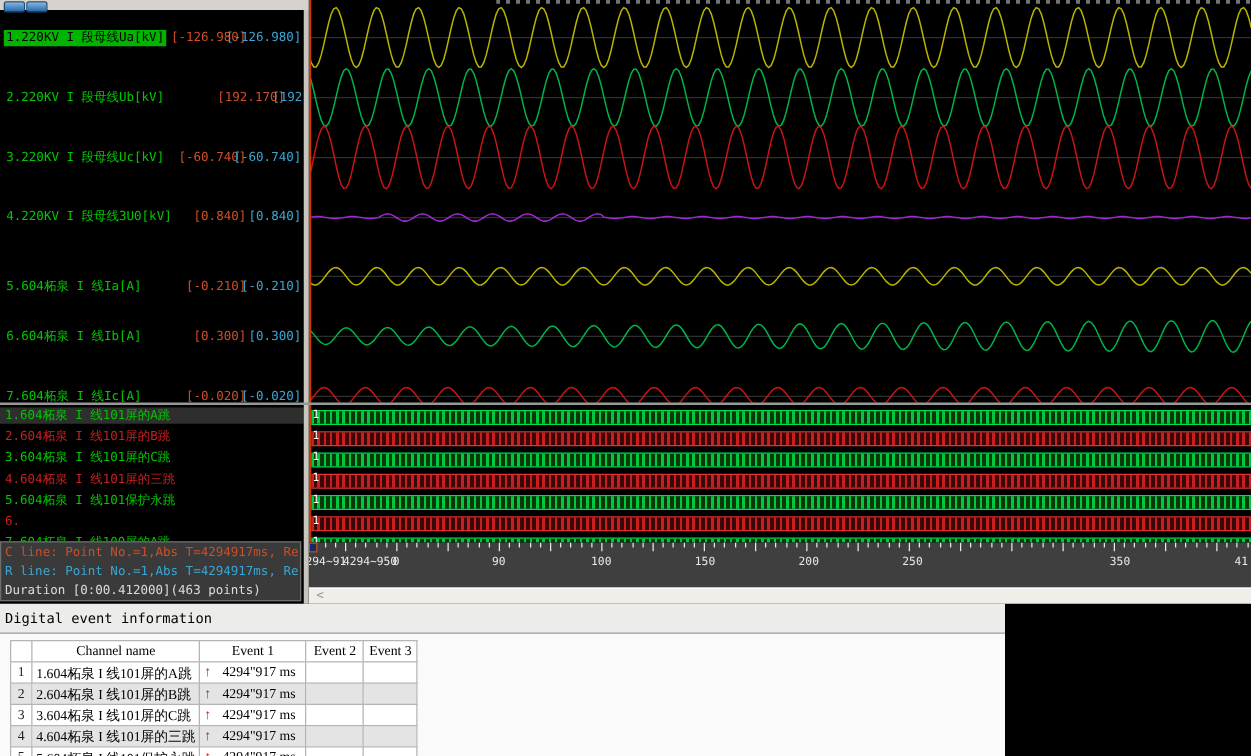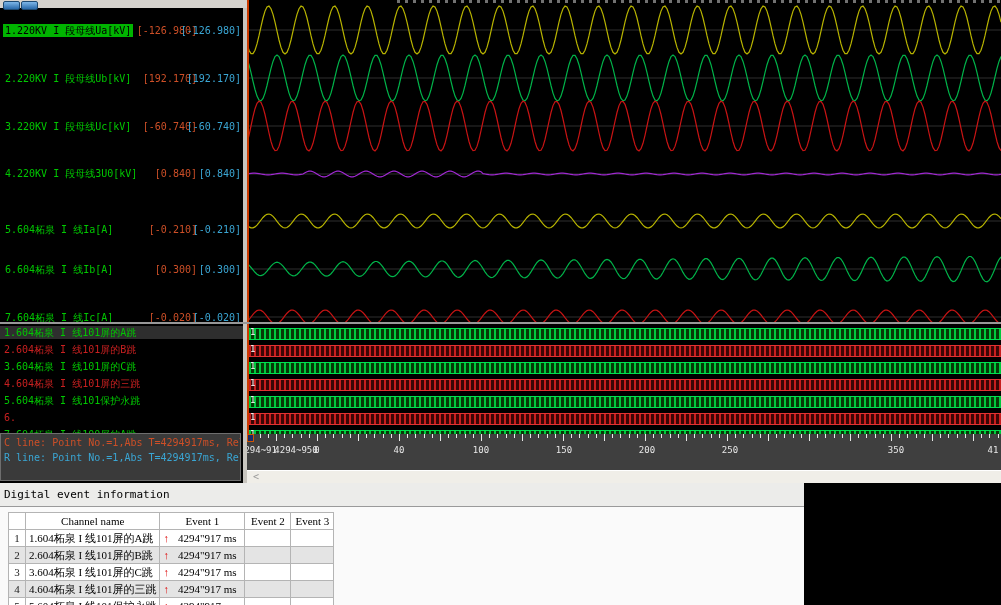--- a/index.html
+++ b/index.html
@@ -78,21 +78,21 @@
     <div class="tb-icon" style="left:21px"></div>
   </div>
 
   <div class="left-panel">
     <div id="analogLabels">
         <div class="a-row sel" style="top: 16px;">
           <span class="a-label">1.220KV I 段母线Ua[kV]</span>
           <span class="v1">[-126.980]</span>
           <span class="v2">[-126.980]</span>
         </div>
-        <div class="a-row" style="top: 63.8px;">
+        <div class="a-row" style="top: 63.8px; padding-left: 31px;">
           <span class="a-label">2.220KV I 段母线Ub[kV]</span>
           <span class="v1">[192.170]</span>
           <span class="v2">[192.170]</span>
         </div>
         <div class="a-row" style="top: 111.6px;">
           <span class="a-label">3.220KV I 段母线Uc[kV]</span>
           <span class="v1">[-60.740]</span>
           <span class="v2">[-60.740]</span>
         </div>
         <div class="a-row" style="top: 159.4px;">
@@ -121,20 +121,21 @@
         <div class="d-row d-red" style="top: 335px;">2.604柘泉 I 线101屏的B跳</div>
         <div class="d-row d-green" style="top: 352px;">3.604柘泉 I 线101屏的C跳</div>
         <div class="d-row d-red" style="top: 369px;">4.604柘泉 I 线101屏的三跳</div>
         <div class="d-row d-green" style="top: 386px;">5.604柘泉 I 线101保护永跳</div>
         <div class="d-row d-red" style="top: 403px;">6.</div>
         <div class="d-row d-green" style="top: 420px;">7.604柘泉 I 线100屏的A跳</div>
       </div>
     <div class="status">
       <div class="c-line">C line: Point No.=1,Abs T=4294917ms,  Rel T=42949</div>
       <div class="r-line">R line: Point No.=1,Abs T=4294917ms,  Rel T=42949</div>
+      <div class="dur">Duration [0:00.412000](463 points)</div>
     </div>
   </div>
 
   <div class="vdivider"></div>
 
   <div class="wave-panel">
     <svg class="analog" id="analogSvg" width="754" height="322">
         <line x1="0" x2="754" y1="30" y2="30" stroke="#2f2f2f" stroke-width="1"></line>
         <path d="M0 43.9L2 50.2L4 53.6L6 53.6L8 50.2L10 43.9L12 35.7L14 26.6L16 18.0L18 11.1L20 7.0L22 6.1L24 8.7L26 14.3L28 22.2L30 31.1L32 40.0L34 47.4L36 52.3L38 54.0L40 52.3L42 47.4L44 40.0L46 31.1L48 22.2L50 14.3L52 8.7L54 6.1L56 7.0L58 11.1L60 18.0L62 26.6L64 35.7L66 43.9L68 50.2L70 53.6L72 53.6L74 50.2L76 43.9L78 35.7L80 26.6L82 18.0L84 11.1L86 7.0L88 6.1L90 8.7L92 14.3L94 22.2L96 31.1L98 40.0L100 47.4L102 52.3L104 54.0L106 52.3L108 47.4L110 40.0L112 31.1L114 22.2L116 14.3L118 8.7L120 6.1L122 7.0L124 11.1L126 18.0L128 26.6L130 35.7L132 43.9L134 50.2L136 53.6L138 53.6L140 50.2L142 43.9L144 35.7L146 26.6L148 18.0L150 11.1L152 7.0L154 6.1L156 8.7L158 14.3L160 22.2L162 31.1L164 40.0L166 47.4L168 52.3L170 54.0L172 52.3L174 47.4L176 40.0L178 31.1L180 22.2L182 14.3L184 8.7L186 6.1L188 7.0L190 11.1L192 18.0L194 26.6L196 35.7L198 43.9L200 50.2L202 53.6L204 53.6L206 50.2L208 43.9L210 35.7L212 26.6L214 18.0L216 11.1L218 7.0L220 6.1L222 8.7L224 14.3L226 22.2L228 31.1L230 40.0L232 47.4L234 52.3L236 54.0L238 52.3L240 47.4L242 40.0L244 31.1L246 22.2L248 14.3L250 8.7L252 6.1L254 7.0L256 11.1L258 18.0L260 26.6L262 35.7L264 43.9L266 50.2L268 53.6L270 53.6L272 50.2L274 43.9L276 35.7L278 26.6L280 18.0L282 11.1L284 7.0L286 6.1L288 8.7L290 14.3L292 22.2L294 31.1L296 40.0L298 47.4L300 52.3L302 54.0L304 52.3L306 47.4L308 40.0L310 31.1L312 22.2L314 14.3L316 8.7L318 6.1L320 7.0L322 11.1L324 18.0L326 26.6L328 35.7L330 43.9L332 50.2L334 53.6L336 53.6L338 50.2L340 43.9L342 35.7L344 26.6L346 18.0L348 11.1L350 7.0L352 6.1L354 8.7L356 14.3L358 22.2L360 31.1L362 40.0L364 47.4L366 52.3L368 54.0L370 52.3L372 47.4L374 40.0L376 31.1L378 22.2L380 14.3L382 8.7L384 6.1L386 7.0L388 11.1L390 18.0L392 26.6L394 35.7L396 43.9L398 50.2L400 53.6L402 53.6L404 50.2L406 43.9L408 35.7L410 26.6L412 18.0L414 11.1L416 7.0L418 6.1L420 8.7L422 14.3L424 22.2L426 31.1L428 40.0L430 47.4L432 52.3L434 54.0L436 52.3L438 47.4L440 40.0L442 31.1L444 22.2L446 14.3L448 8.7L450 6.1L452 7.0L454 11.1L456 18.0L458 26.6L460 35.7L462 43.9L464 50.2L466 53.6L468 53.6L470 50.2L472 43.9L474 35.7L476 26.6L478 18.0L480 11.1L482 7.0L484 6.1L486 8.7L488 14.3L490 22.2L492 31.1L494 40.0L496 47.4L498 52.3L500 54.0L502 52.3L504 47.4L506 40.0L508 31.1L510 22.2L512 14.3L514 8.7L516 6.1L518 7.0L520 11.1L522 18.0L524 26.6L526 35.7L528 43.9L530 50.2L532 53.6L534 53.6L536 50.2L538 43.9L540 35.7L542 26.6L544 18.0L546 11.1L548 7.0L550 6.1L552 8.7L554 14.3L556 22.2L558 31.1L560 40.0L562 47.4L564 52.3L566 54.0L568 52.3L570 47.4L572 40.0L574 31.1L576 22.2L578 14.3L580 8.7L582 6.1L584 7.0L586 11.1L588 18.0L590 26.6L592 35.7L594 43.9L596 50.2L598 53.6L600 53.6L602 50.2L604 43.9L606 35.7L608 26.6L610 18.0L612 11.1L614 7.0L616 6.1L618 8.7L620 14.3L622 22.2L624 31.1L626 40.0L628 47.4L630 52.3L632 54.0L634 52.3L636 47.4L638 40.0L640 31.1L642 22.2L644 14.3L646 8.7L648 6.1L650 7.0L652 11.1L654 18.0L656 26.6L658 35.7L660 43.9L662 50.2L664 53.6L666 53.6L668 50.2L670 43.9L672 35.7L674 26.6L676 18.0L678 11.1L680 7.0L682 6.1L684 8.7L686 14.3L688 22.2L690 31.1L692 40.0L694 47.4L696 52.3L698 54.0L700 52.3L702 47.4L704 40.0L706 31.1L708 22.2L710 14.3L712 8.7L714 6.1L716 7.0L718 11.1L720 18.0L722 26.6L724 35.7L726 43.9L728 50.2L730 53.6L732 53.6L734 50.2L736 43.9L738 35.7L740 26.6L742 18.0L744 11.1L746 7.0L748 6.1L750 8.7L752 14.3L754 22.2" fill="none" stroke="#b8b400" stroke-width="1.2"></path>
         <line x1="0" x2="754" y1="78" y2="78" stroke="#2f2f2f" stroke-width="1"></line>
@@ -271,21 +272,21 @@
         <div class="tick" style="left: 701.4px;"></div>
         <div class="tick" style="left: 709.6px;"></div>
         <div class="tick" style="left: 717.8px;"></div>
         <div class="tick major" style="left: 726px;"></div>
         <div class="tick" style="left: 734.2px;"></div>
         <div class="tick" style="left: 742.4px;"></div>
         <div class="tick" style="left: 750.6px;"></div>
         <span class="ax-label" style="left: 11px;">4294~91</span>
         <span class="ax-label" style="left: 49px;">4294~950</span>
         <span class="ax-label" style="left: 70px;">0</span>
-        <span class="ax-label" style="left: 152px;">40</span>
+        <span class="ax-label" style="left: 152px;">90</span>
         <span class="ax-label" style="left: 234px;">100</span>
         <span class="ax-label" style="left: 317px;">150</span>
         <span class="ax-label" style="left: 400px;">200</span>
         <span class="ax-label" style="left: 483px;">250</span>
         <span class="ax-label" style="left: 566px; margin-top: 40px;">300</span>
         <span class="ax-label" style="left: 649px;">350</span>
         <span class="ax-label" style="left: 746px;">41</span>
       </div>
     <div class="hscroll">
       <span>&lt;</span>

